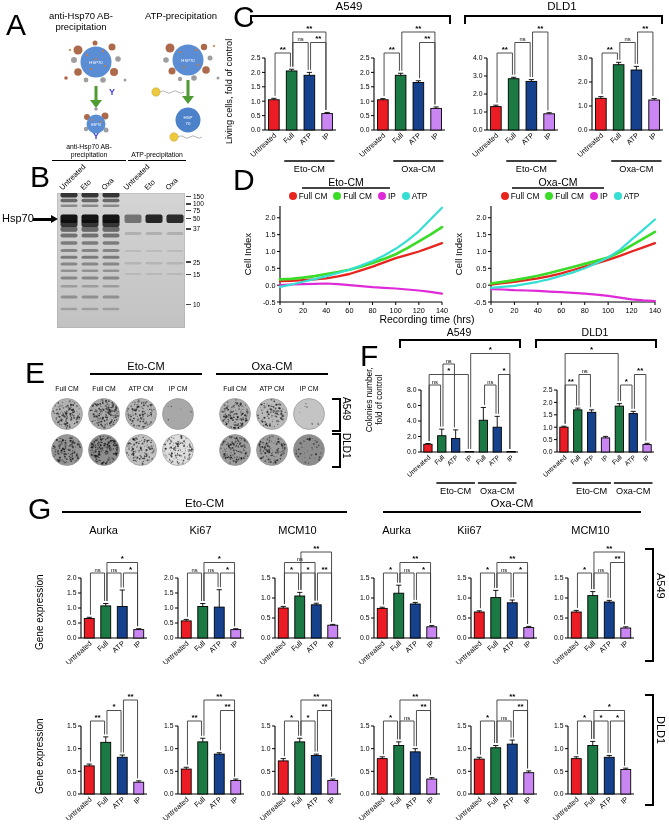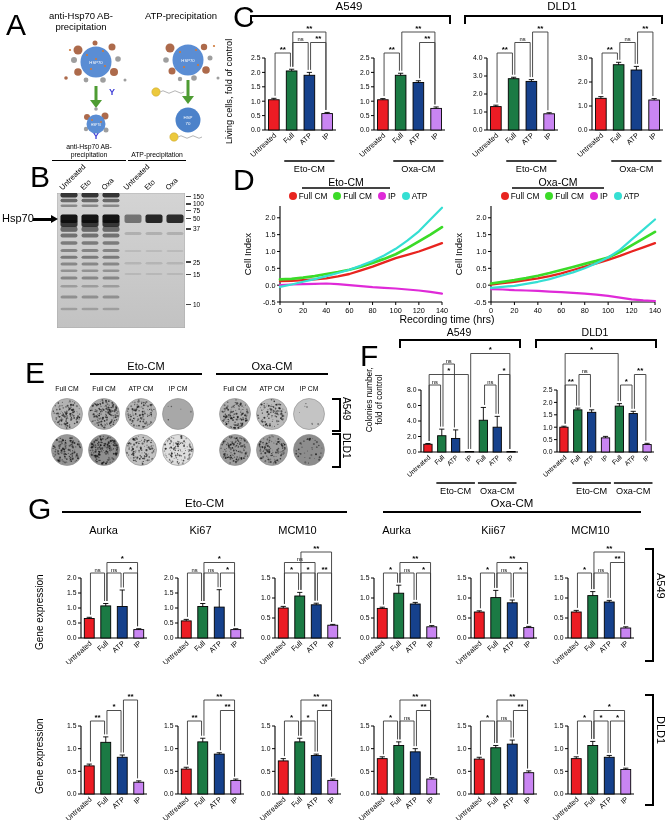--- a/index.html
+++ b/index.html
@@ -528,21 +528,21 @@
         <line x1="178.57142857142856" y1="100" x2="178.57142857142856" y2="103" stroke="#000" stroke-width="1"></line>
         <text x="178.57142857142856" y="111" text-anchor="middle" font-size="7.3" fill="#000">120</text>
         <line x1="202" y1="100" x2="202" y2="103" stroke="#000" stroke-width="1"></line>
         <text x="202" y="111" text-anchor="middle" font-size="7.3" fill="#000">140</text>
         <text x="9" y="52" text-anchor="middle" font-size="9.5" fill="#000" transform="rotate(-90 9 52)">Cell Index</text>
         <polyline points="38.0,82.5 49.7,81.1 61.4,79.8 73.1,78.1 84.9,76.4 96.6,74.1 108.3,71.4 120.0,68.0 131.7,64.6 143.4,61.3 155.1,57.9 166.9,53.9 178.6,49.5 190.3,45.4 202.0,41.1" fill="none" stroke="#e8241f" stroke-width="2.3" stroke-linecap="round" stroke-linejoin="round"></polyline>
         <polyline points="38.0,87.2 49.7,87.5 61.4,88.2 73.1,88.5 84.9,88.9 96.6,89.6 108.3,90.2 120.0,90.9 131.7,91.6 143.4,92.6 155.1,93.9 166.9,95.6 178.6,97.3 190.3,98.3 202.0,99.0" fill="none" stroke="#df2ad8" stroke-width="2.2" stroke-linecap="round" stroke-linejoin="round"></polyline>
         <polyline points="38.0,81.5 49.7,79.8 61.4,78.1 73.1,76.1 84.9,73.7 96.6,71.0 108.3,68.0 120.0,65.0 131.7,61.9 143.4,58.9 155.1,55.5 166.9,50.1 178.6,43.4 190.3,36.7 202.0,29.9" fill="none" stroke="#3bdb28" stroke-width="2.7" stroke-linecap="round" stroke-linejoin="round"></polyline>
         <polyline points="38.0,85.9 49.7,84.8 61.4,83.8 73.1,81.8 84.9,79.8 96.6,77.1 108.3,73.7 120.0,70.4 131.7,66.3 143.4,61.3 155.1,55.5 166.9,47.8 178.6,37.7 190.3,27.6 202.0,17.5" fill="none" stroke="#35dfd3" stroke-width="2.2" stroke-linecap="round" stroke-linejoin="round"></polyline>
       </svg></div>
-  <div class="xlab" style="left:302px;top:313px;width:290px">Recording time (hrs)</div>
+  <div class="xlab" style="left:282px;top:313px;width:290px">Recording time (hrs)</div>
 
   <div class="pl" style="left:25px;top:356px">E</div>
   <div class="e-h" style="left:90px;top:360px;width:112px">Eto-CM</div>
   <div class="e-h" style="left:216px;top:360px;width:112px">Oxa-CM</div>
   <div style="position:absolute;left:0;top:385px;width:360px;height:10px">
       <div class="well-lab" style="left: 47px;">Full CM</div>
       <div class="well-lab" style="left: 84px;">Full CM</div>
       <div class="well-lab" style="left: 121px;">ATP CM</div>
       <div class="well-lab" style="left: 158px;">IP CM</div>
       <div class="well-lab" style="left: 215px;">Full CM</div>
@@ -2243,21 +2243,21 @@
         <text x="101.21428571428572" y="147.5" text-anchor="middle" font-size="9.2" fill="#000">Oxa-CM</text>
       </svg></div>
 
   <div class="pl" style="left:28px;top:492px">G</div>
   <div class="g-h" style="left:62px;top:497px;width:285px">Eto-CM</div>
   <div class="g-h" style="left:383px;top:497px;width:258px">Oxa-CM</div>
   <div class="g-t" style="left:56px;top:524px;width:95px">Aurka</div>
   <div class="g-t" style="left:153px;top:524px;width:95px">Ki67</div>
   <div class="g-t" style="left:250px;top:524px;width:95px">MCM10</div>
   <div class="g-t" style="left:349px;top:524px;width:95px">Aurka</div>
-  <div class="g-t" style="left:446px;top:524px;width:95px">Kii67</div>
+  <div class="g-t" style="left:422px;top:524px;width:95px">Kii67</div>
   <div class="g-t" style="left:543px;top:524px;width:95px">MCM10</div>
   <div class="vtext" style="left:34px;top:556px;height:112px;font-size:10px">Gene expression</div>
   <div class="vtext" style="left:34px;top:700px;height:112px;font-size:10px">Gene expression</div>
   <div class="chart" style="left:56px;top:540px"><svg width="95" height="124">
         <line x1="25" y1="38" x2="25" y2="98" stroke="#000" stroke-width="1.1"></line>
         <line x1="25" y1="98" x2="91" y2="98" stroke="#000" stroke-width="1.1"></line>
         <line x1="22" y1="98" x2="25" y2="98" stroke="#000" stroke-width="1"></line>
         <text x="20.5" y="100.4" text-anchor="end" font-size="6.8" fill="#000">0.0</text>
         <line x1="22" y1="83" x2="25" y2="83" stroke="#000" stroke-width="1"></line>
         <text x="20.5" y="85.4" text-anchor="end" font-size="6.8" fill="#000">0.5</text>

